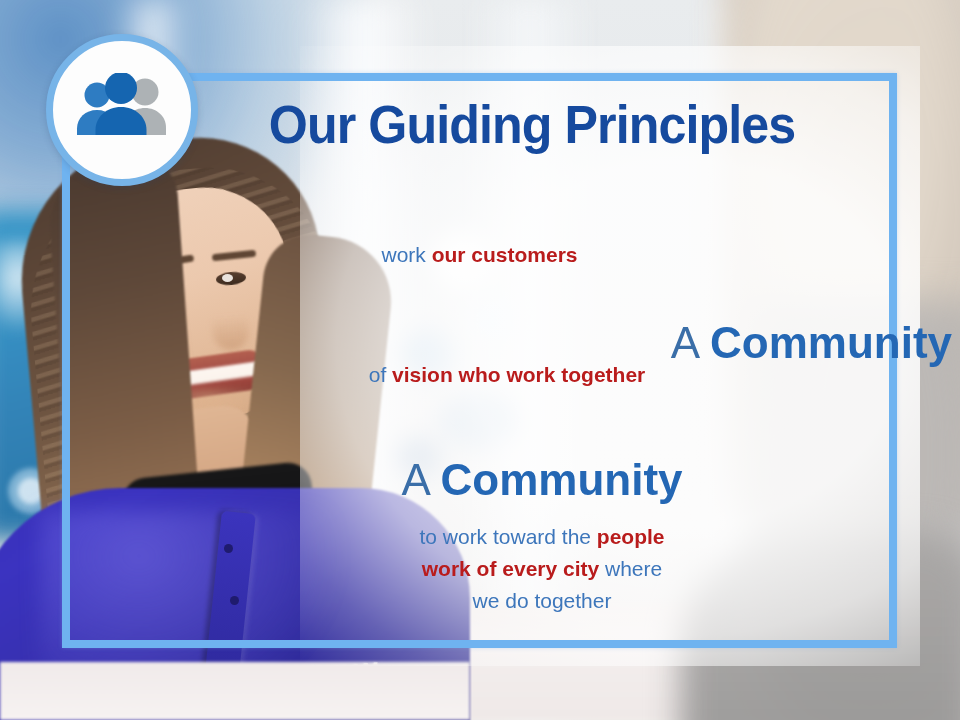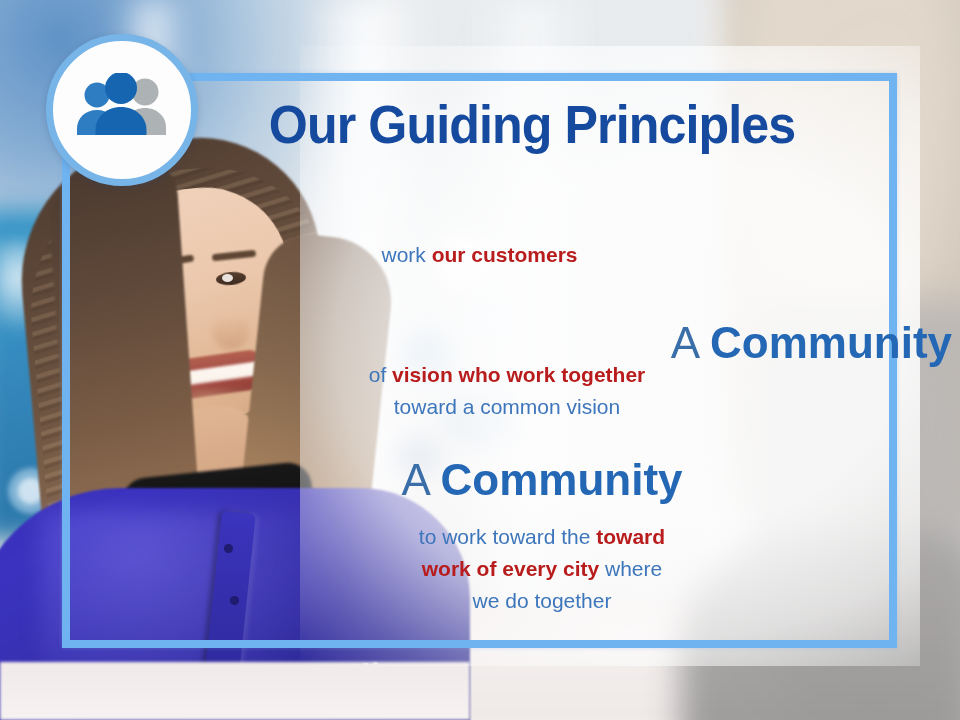--- a/index.html
+++ b/index.html
@@ -376,29 +376,26 @@
     <div class="line sub c-sub">
       <span>work </span><b>our customers</b>
     </div>
 
     <div class="line hl m-head">
       <span>A </span><b>Community</b>
     </div>
     <div class="line sub m-sub1">
       <span>of </span><b>vision who work together</b>
     </div>
-    <div class="line sub m-sub2">
-      <span>toward a common vision</span>
-    </div>
 
     <div class="line hl t-head">
       <span>A </span><b>Community</b>
     </div>
     <div class="line sub t-sub1">
-      <span>to work toward the </span><b>toward</b>
+      <span>to work toward the </span><b>people</b>
     </div>
     <div class="line sub t-sub2">
       <b>work of every city</b><span> where</span>
     </div>
     <div class="line sub t-sub3">
       <span>we do together</span>
     </div>
 
   </div>
 </div>

